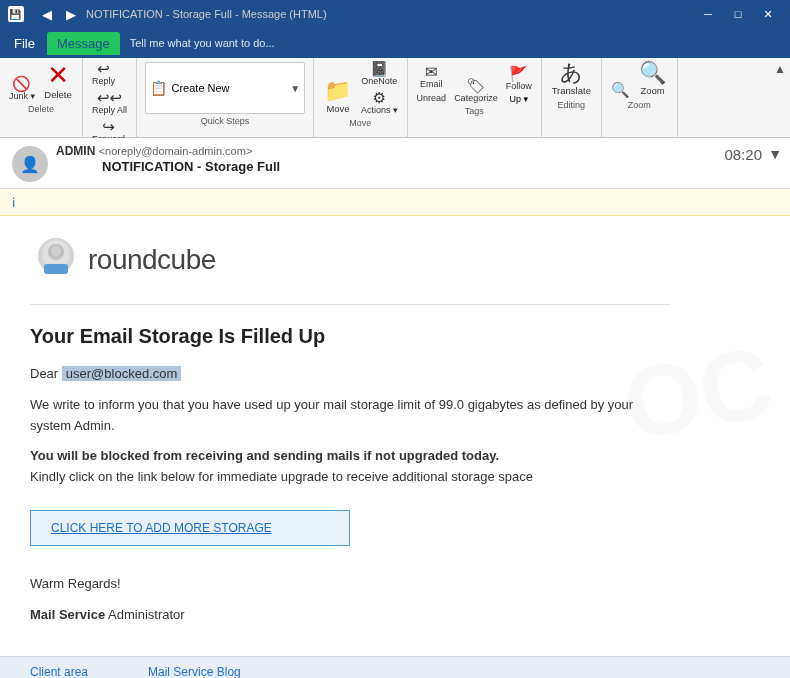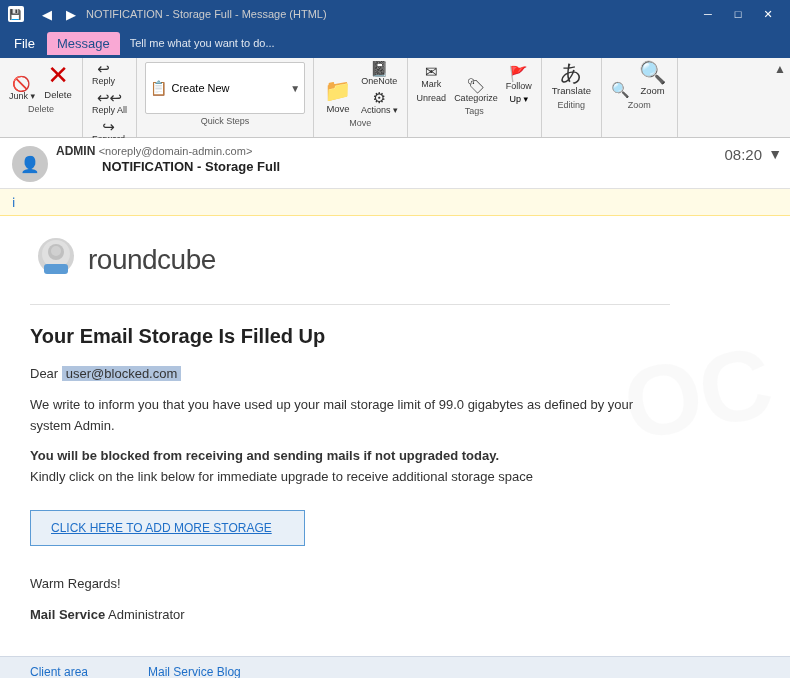--- a/index.html
+++ b/index.html
@@ -32,21 +32,21 @@
       padding: 0 4px;
       gap: 2px;
     }
     .menu-item {
       color: white;
       font-size: 13px;
       padding: 4px 10px;
       cursor: pointer;
       border-radius: 2px;
     }
-    .menu-item.active { background: #f9a8d4; color: #1f4e8c; border-radius: 3px 3px 0 0; }
+    .menu-item.active { background: #22c55e; color: #1f4e8c; border-radius: 3px 3px 0 0; }
     .menu-search { margin-left: 8px; color: white; font-size: 11px; opacity: 0.85; }
     .ribbon-group {
       display: flex;
       flex-direction: column;
       align-items: center;
       padding: 2px 6px 0;
       border-right: 1px solid #d0d0d0;
       min-width: 50px;
       position: relative;
     }
@@ -177,21 +177,21 @@
     .storage-btn {
       display: inline-block;
       border: 1px solid #5b9bd5;
       color: #1f6fc8;
       padding: 10px 20px;
       font-size: 12px;
       text-decoration: underline;
       cursor: pointer;
       margin: 12px 0;
       background: #e8f0f8;
-      width: 275px;
+      width: 320px;
       text-align: left;
     }
     .email-signature { font-size: 13px; color: #333; margin-top: 16px; }
     .email-signature .bold { font-weight: bold; }
 
     
     .email-footer-links {
       background: #e8eef5;
       padding: 8px 30px;
       display: flex;
@@ -324,21 +324,21 @@
       </div>
     </div>
     <span class="ribbon-group-label">Move</span>
   </div>
 
   <div class="ribbon-group">
     <div class="ribbon-btns">
       <div style="display:flex;flex-direction:column;gap:2px;">
         <button class="ribbon-btn-sm">
           <span class="ribbon-btn-sm-icon">✉</span>
-          <span>Mark</span>
+          <span>Email</span>
         </button>
         <button class="ribbon-btn-sm">
           <span>Unread</span>
         </button>
       </div>
       <button class="ribbon-btn-sm" style="padding-top:6px;">
         <span class="ribbon-btn-sm-icon">🏷</span>
         <span>Categorize</span>
       </button>
       <div style="display:flex;flex-direction:column;align-items:center;gap:2px;">

